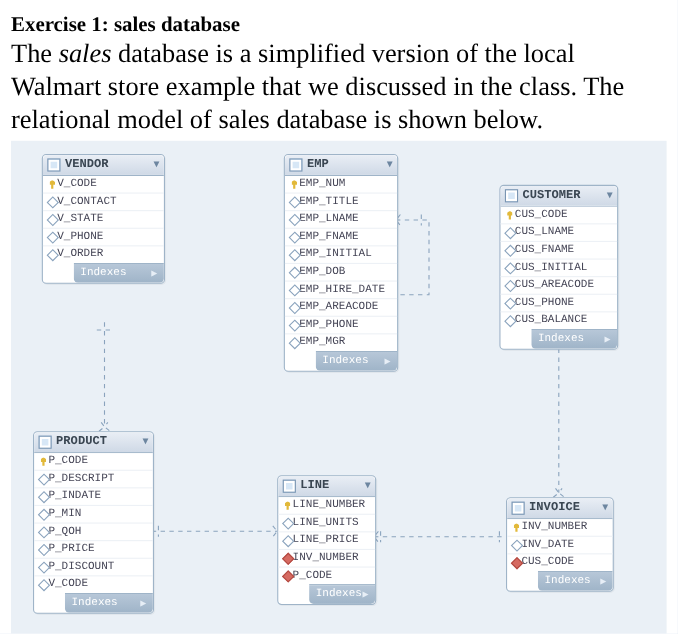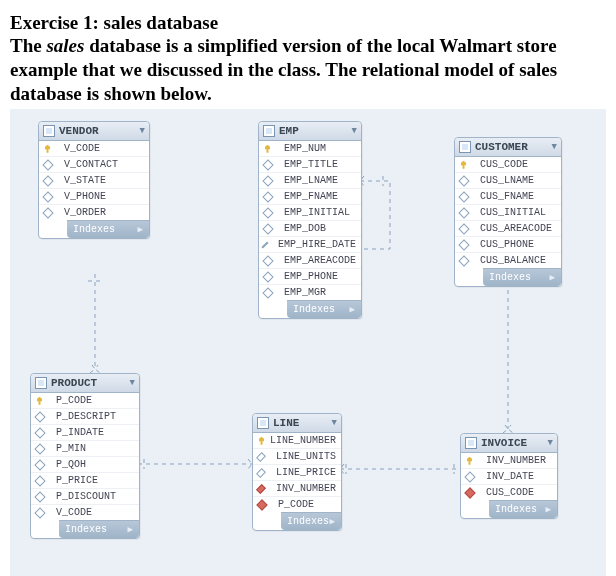--- a/index.html
+++ b/index.html
@@ -9,24 +9,23 @@
     width: 616px;
     height: 576px;
     overflow: hidden;
   }
   .heading {
     font-size: 19px;
     font-weight: bold;
     margin: 12px 10px 0 10px;
   }
   .intro {
-    font-size: 19px;
+    font-size: 24px;
     line-height: 1.25;
     margin: 0 10px 4px 10px;
-    font-weight: bold;
   }
   .intro em { font-style: italic; }
   .canvas {
     position: relative;
     width: 596px;
     height: 470px;
     margin: 0 10px;
     background: #eaf0f6;
     font-family: Liberation Mono, monospace;
   }
@@ -66,21 +65,21 @@
     box-shadow: inset 0 0 0 2px #fff;
   }
   .tbl .hdr .chev {
     margin-left: auto;
     color: #6d86a0;
     font-size: 9px;
   }
   .tbl .row {
     display: flex;
     align-items: center;
-    gap: 12px;
+    gap: 0;
     padding: 2px 5px;
     border-top: 1px solid #edf1f6;
     white-space: nowrap;
   }
   .tbl .row:first-of-type { border-top: none; }
   .tbl .idx {
     display: flex;
     align-items: center;
     background: linear-gradient(#b7c7d8, #9fb4c8);
     color: #fff;
@@ -228,21 +227,21 @@
           <span class="ico dia"></span>
           <span>EMP_MGR</span>
         </div>
       </div>
     <div class="idx">
         <span>Indexes</span>
         <span class="tri">▶</span>
       </div>
   </div>
 
-  <div class="tbl" style="left:444px; top:28px; width:106px">
+  <div class="tbl" style="left:444px; top:40px; width:106px">
     <div class="hdr">
       <span class="ticon"></span>
       <span>CUSTOMER</span>
       <span class="chev">▼</span>
     </div>
     <div>
         <div class="row">
           <span class="ico key"></span>
           <span>CUS_CODE</span>
         </div>

